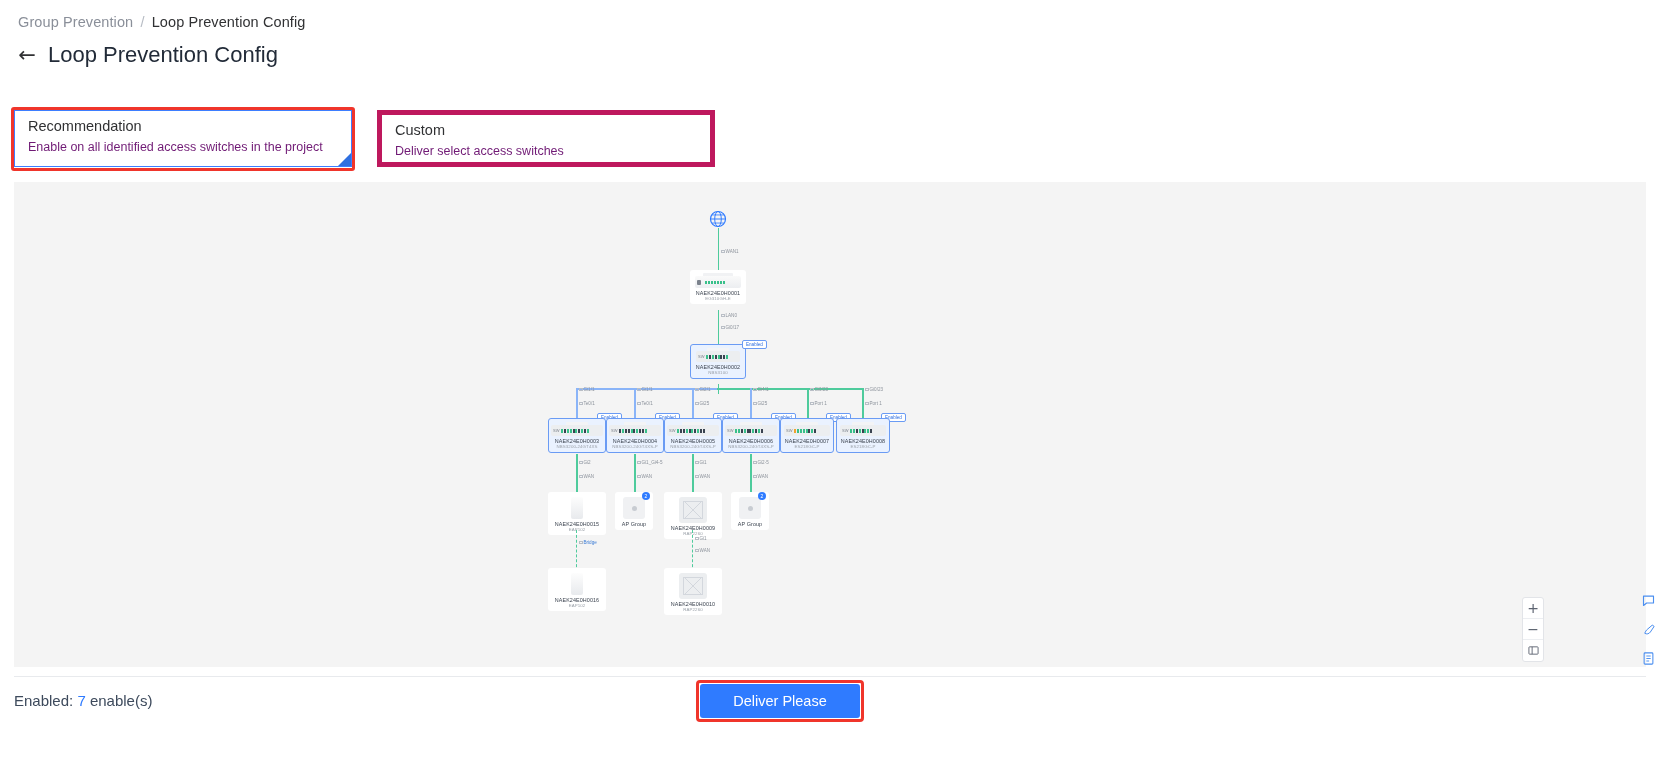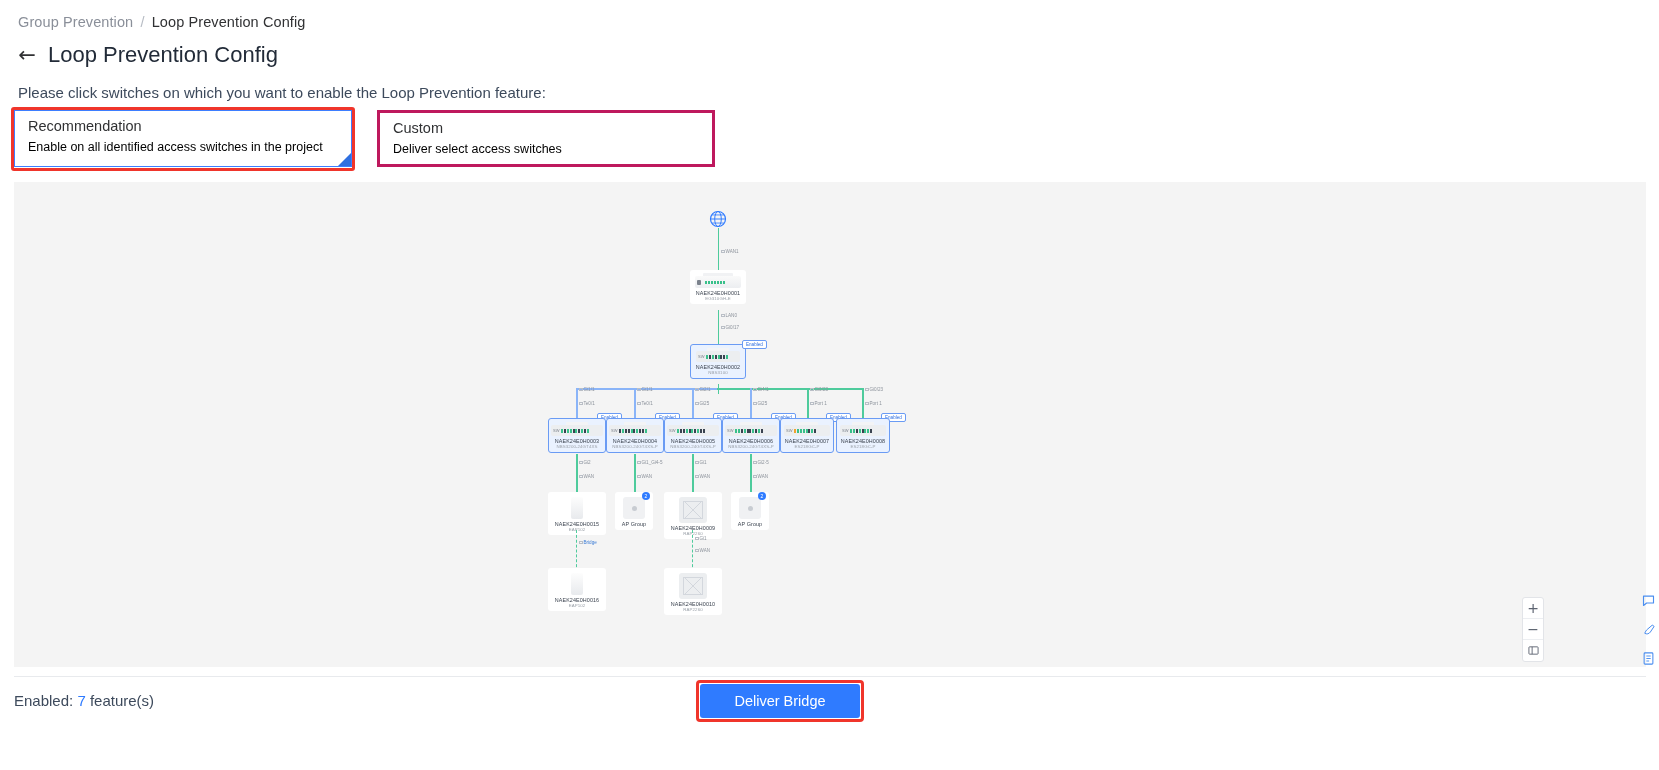--- a/index.html
+++ b/index.html
@@ -37,25 +37,25 @@
   
   .instruction {
     position: absolute; left: 18px; top: 84px;
     font-size: 15px; color: #3d4a5c;
   }
 
   
   .cards { position: absolute; left: 14px; top: 110px; display: flex; gap: 25px; }
   .card {
     width: 338px; height: 57px;
-    border: 3px solid #be185d; background: #fff;
+    border: 5px solid #be185d; background: #fff;
     padding: 7px 13px 0 13px; position: relative;
   }
   .card .card-title { font-size: 14.5px; color: #303133; margin-bottom: 6px; }
-  .card .card-sub { font-size: 12.5px; color: #000000; }
+  .card .card-sub { font-size: 12.5px; color: #701a75; }
   .card.selected { border: 1px solid #3d7eff; }
   .card.selected .corner {
     position: absolute; right: 0; bottom: 0;
     width: 0; height: 0;
     border-style: solid; border-width: 0 0 13px 13px;
     border-color: transparent transparent #2f6fe0 transparent;
   }
   .card-highlight {
     position: absolute; left: 11px; top: 107px;
     width: 344px; height: 64px;
@@ -174,21 +174,20 @@
     <span class="crumb-link">Group Prevention</span>
     <span class="sep">/</span>
     <span class="crumb-current">Loop Prevention Config</span>
   </div>
 
   <div class="title-row">
     <span class="back-arrow">←</span>
     <span class="page-title">Loop Prevention Config</span>
   </div>
 
-  <div class="instruction">Please click switches on which you want to enable the Loop Prevention feature:</div>
 
   <div class="cards">
     <div class="card selected">
       <div class="card-title">Recommendation</div>
       <div class="card-sub">Enable on all identified access switches in the project</div>
       <div class="corner"></div>
     </div>
     <div class="card">
       <div class="card-title">Custom</div>
       <div class="card-sub">Deliver select access switches</div>
@@ -596,20 +595,20 @@
           <line x1="8.5" y1="12" x2="15.5" y2="12" stroke="#4a8ef0" stroke-width="1.5"></line>
           <line x1="8.5" y1="16" x2="13" y2="16" stroke="#4a8ef0" stroke-width="1.5"></line>
         </svg>
     </span>
   </div>
 
   <div class="footer-div"></div>
   <div class="selected-text">
     <span>Enabled:</span>
     <b>7</b>
-    <span>feature(s)</span>
+    <span>enable(s)</span>
   </div>
   <div class="deliver-wrap">
-    <button class="deliver-btn">Deliver Bridge</button>
+    <button class="deliver-btn">Deliver Please</button>
   </div>
   <div class="deliver-highlight"></div>
 
 </div>
 
 </body></html>

